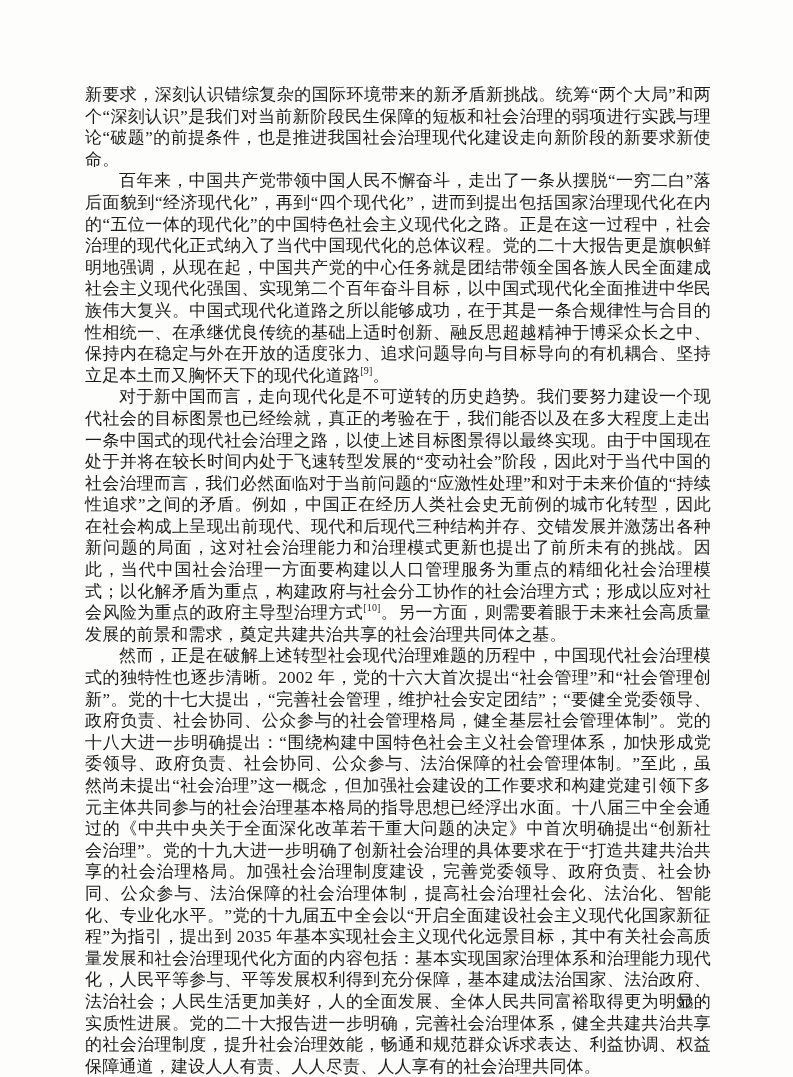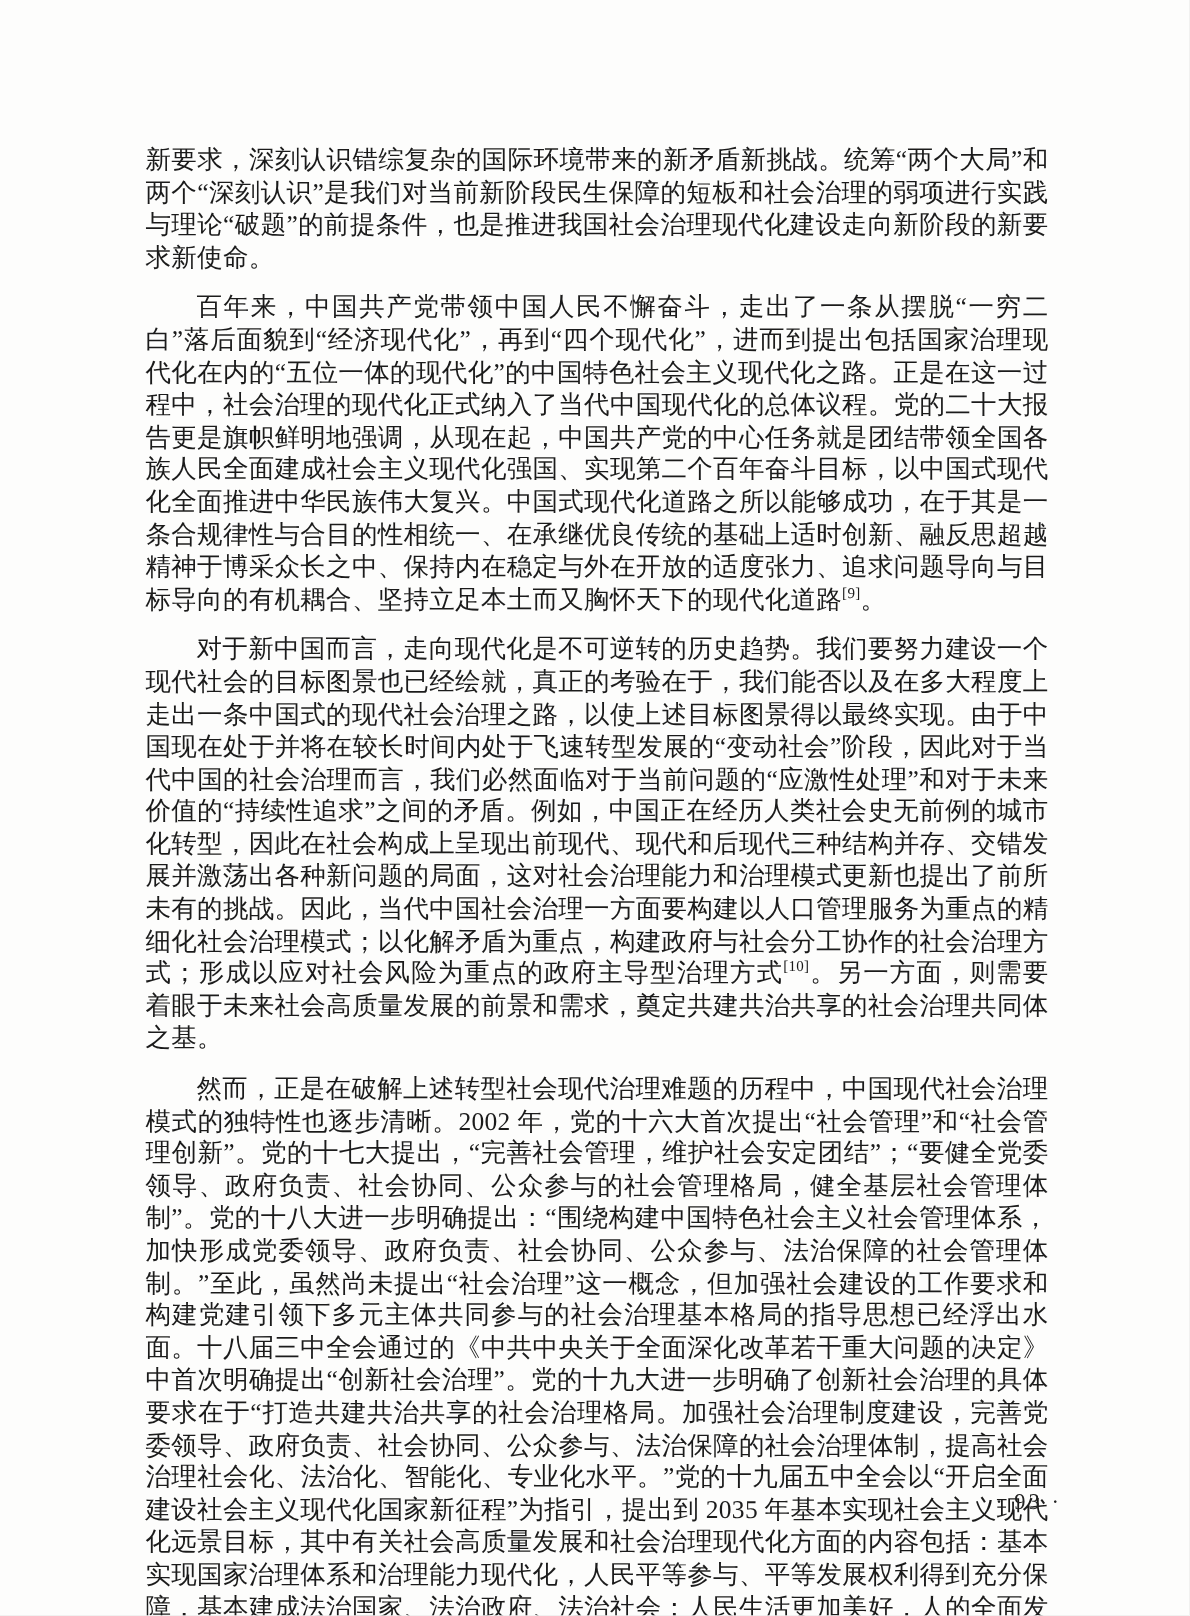--- a/index.html
+++ b/index.html
@@ -22,21 +22,21 @@
     left: 85px;
     top: 84px;
     width: 626px;
     font-size: 17px;
     line-height: 21.6px;
     text-align: justify;
     text-justify: inter-ideograph;
     letter-spacing: 0.2px;
   }
   .para {
-    margin: 12px;
+    margin: 0;
     padding: 0;
     text-indent: 2em;
   }
   .para.no-indent {
     text-indent: 0;
   }
   .cite-ref {
     font-size: 10px;
     line-height: 0;
     vertical-align: super;

